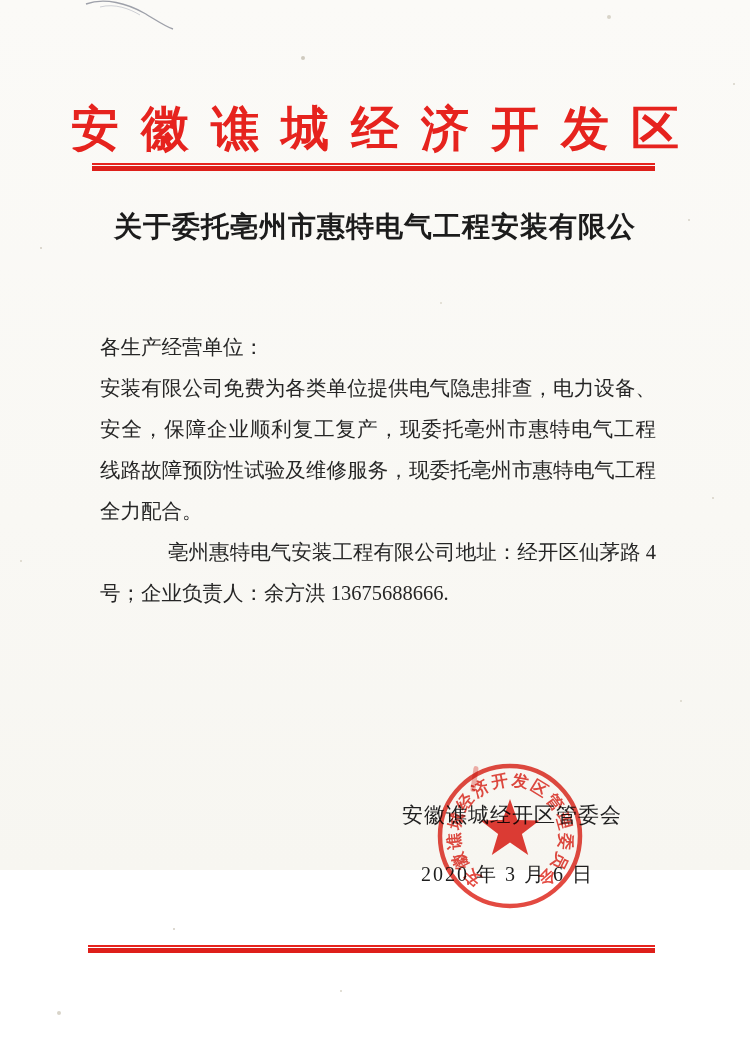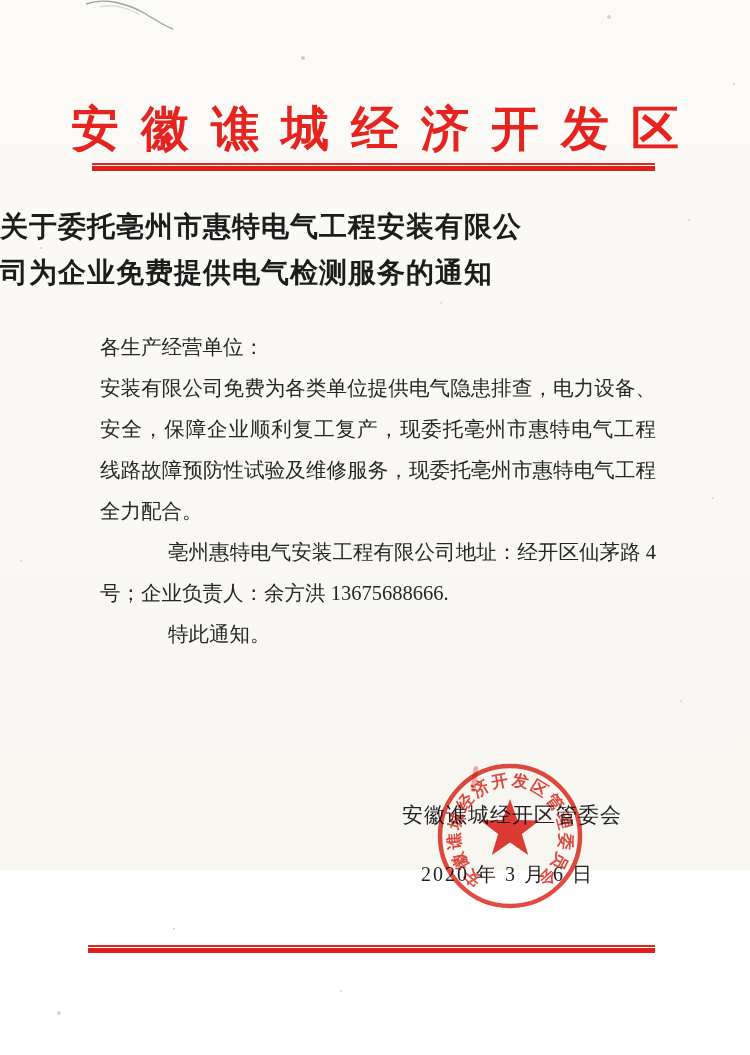--- a/index.html
+++ b/index.html
@@ -14,21 +14,21 @@
             font-family:"Liberation Serif","DejaVu Serif",serif;
             font-weight:bold;font-size:48px;line-height:56px;
             letter-spacing:22px;text-indent:22px;white-space:nowrap;}
   .rule{position:absolute;}
   .rule .thin{height:2px;background:#e6231e;margin-bottom:1px;}
   .rule .thick{height:5px;background:#de1f1a;}
   .rule-header{left:92px;top:163px;width:563px;}
   .rule-footer{left:88px;top:945px;width:567px;}
 
   
-  .doc-title{position:absolute;left:0;top:204px;width:750px;
+  .doc-title{position:absolute;left:0;top:204px;width:750px;text-align:center;
              color:#1c1c1c;font-family:"Liberation Sans","DejaVu Sans",sans-serif;
              font-weight:bold;font-size:28px;line-height:46px;letter-spacing:1px;}
 
   
   .body-text{position:absolute;left:100px;top:327px;width:556px;
              color:#262626;font-size:20.5px;}
   .bline{height:41px;line-height:41px;white-space:nowrap;}
   .bline.just{white-space:normal;text-align:justify;text-align-last:justify;
               text-justify:inter-character;}
   .bline.ind{text-indent:68px;}
@@ -74,32 +74,30 @@
   <div class="noise"></div>
 
   <div class="org-name">安徽谯城经济开发区</div>
   <div class="rule rule-header">
     <div class="thin"></div>
     <div class="thick"></div>
   </div>
 
   <div class="doc-title">
     <div>关于委托亳州市惠特电气工程安装有限公</div>
-    <div>司为企业免费提供电气检测服务的通知</div>
   </div>
 
   <div class="body-text">
     <div class="bline">各生产经营单位：</div>
     <div class="bline just">安装有限公司免费为各类单位提供电气隐患排查，电力设备、</div>
     <div class="bline just">安全，保障企业顺利复工复产，现委托亳州市惠特电气工程</div>
     <div class="bline just">线路故障预防性试验及维修服务，现委托亳州市惠特电气工程</div>
     <div class="bline">全力配合。</div>
     <div class="bline just ind">亳州惠特电气安装工程有限公司地址：经开区仙茅路 4</div>
     <div class="bline">号；企业负责人：余方洪 13675688666.</div>
-    <div class="bline ind">特此通知。</div>
   </div>
 
   <div class="sig-org">安徽谯城经开区管委会</div>
   <div class="sig-date">2020 年 3 月 6 日</div>
 
   <div class="seal-smudge"></div>
   <svg class="seal" viewBox="-80 -80 160 160">
     <circle class="seal-ring" cx="0" cy="0" r="70"></circle>
     <polygon class="seal-star" transform="translate(0,-6)" points="0,-31 7.4,-10.1 29.5,-9.6 11.9,3.9 18.2,25.1 0,12.4 -18.2,25.1 -11.9,3.9 -29.5,-9.6 -7.4,-10.1"></polygon>
     <g>

